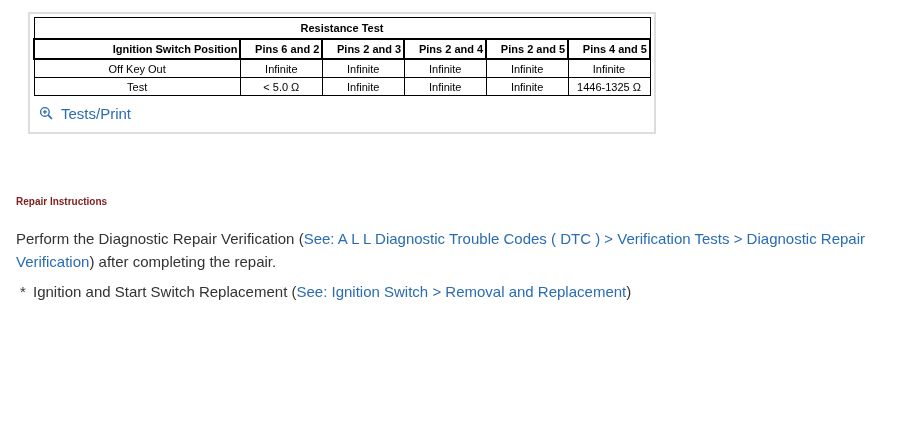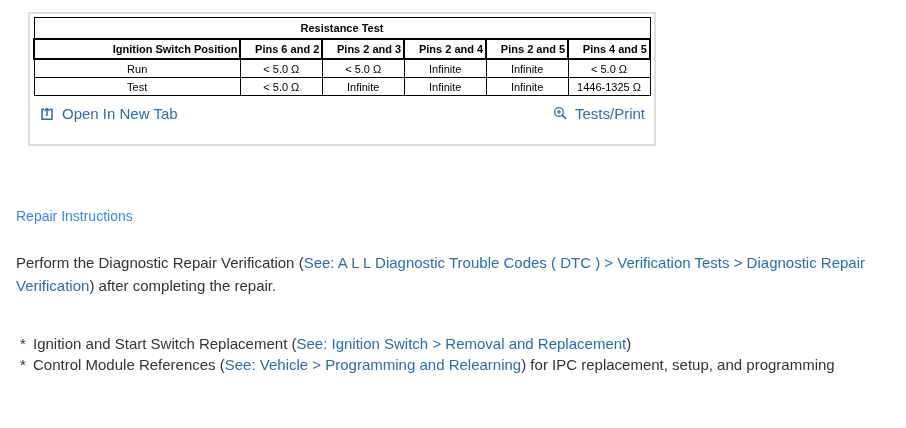--- a/index.html
+++ b/index.html
@@ -16,21 +16,21 @@
     position: relative;
   }
 
   
   .widget {
     margin: 12px 0 0 28px;
     width: 628px;
     box-sizing: border-box;
     border: 2px solid #dcdddf;
     background: #ffffff;
-    padding: 3px 3px 12px 3px;
+    padding: 3px 3px 0 3px;
   }
   table.resistance {
     width: 100%;
     border-collapse: collapse;
     font-size: 11px;
     color: #000000;
   }
   table.resistance td.caption-cell {
     border: 1px solid #000;
     border-bottom: none;
@@ -70,38 +70,38 @@
     cursor: pointer;
   }
   .footer-link svg { display: block; }
 
   
   .content {
     padding: 0 16px;
   }
   .content h3 {
     margin: 62px 0 0 0;
-    font-size: 14px;
-    font-weight: normal;
-    color: #3b82f6;
+    font-size: 10px;
+    font-weight: bold;
+    color: #7f1d1d;
   }
   .content .para {
-    margin-top: 27px;
+    margin-top: 20px;
     font-size: 15px;
     line-height: 23px;
     max-width: 880px;
     color: #333333;
   }
   .doc-link {
     color: #2a6cb4;
     text-decoration: none;
     cursor: pointer;
   }
   .bullets {
-    margin-top: 36px;
+    margin-top: 8px;
     font-size: 15px;
     line-height: 21px;
     padding-left: 4px;
   }
   .bullet-line { white-space: normal; }
   .bullet-marker { display: inline-block; width: 13px; color: #333; }
 </style>
 </head>
 <body>
 
@@ -121,48 +121,39 @@
       </tr>
       <tr>
         <th>Ignition Switch Position</th>
         <th>Pins 6 and 2</th>
         <th>Pins 2 and 3</th>
         <th>Pins 2 and 4</th>
         <th>Pins 2 and 5</th>
         <th>Pins 4 and 5</th>
       </tr>
       <tr>
-        <td class="cell">Run</td>
-        <td class="cell">&lt; 5.0 Ω</td>
-        <td class="cell">&lt; 5.0 Ω</td>
+        <td class="cell">Off Key Out</td>
         <td class="cell">Infinite</td>
         <td class="cell">Infinite</td>
-        <td class="cell">&lt; 5.0 Ω</td>
+        <td class="cell">Infinite</td>
+        <td class="cell">Infinite</td>
+        <td class="cell">Infinite</td>
       </tr>
       <tr>
         <td class="cell">Test</td>
         <td class="cell">&lt; 5.0 Ω</td>
         <td class="cell">Infinite</td>
         <td class="cell">Infinite</td>
         <td class="cell">Infinite</td>
         <td class="cell">1446-1325 Ω</td>
       </tr>
     </tbody>
   </table>
 
   <div class="widget-footer">
-    <a class="footer-link">
-      <span>
-        <svg width="16" height="16" viewBox="0 0 16 16">
-          <path d="M5.2 3.2 H3 V13.2 H13 V3.2 H10.8" fill="none" stroke="#2a6cb4" stroke-width="1.5"></path>
-          <path d="M8 10 V2.2 M8 2.2 L5.6 4.8 M8 2.2 L10.4 4.8" fill="none" stroke="#2a6cb4" stroke-width="1.5"></path>
-        </svg>
-      </span>
-      <span>Open In New Tab</span>
-    </a>
     <a class="footer-link">
       <span>
         <svg width="15" height="15" viewBox="0 0 16 16">
           <circle cx="6.3" cy="6.3" r="4.6" fill="none" stroke="#2a6cb4" stroke-width="1.4"></circle>
           <path d="M6.3 4.2 V8.4 M4.2 6.3 H8.4" fill="none" stroke="#2a6cb4" stroke-width="1.3"></path>
           <path d="M9.8 9.8 L13.8 13.8" fill="none" stroke="#2a6cb4" stroke-width="1.7"></path>
         </svg>
       </span>
       <span>Tests/Print</span>
     </a>
@@ -173,17 +164,14 @@
   <h3>Repair Instructions</h3>
 
   <div class="para">
     <span>Perform the Diagnostic Repair Verification (</span><a class="doc-link">See: A L L Diagnostic Trouble Codes ( DTC ) &gt; Verification Tests &gt; Diagnostic Repair Verification</a><span>) after completing the repair.</span>
   </div>
 
   <div class="bullets">
     <div class="bullet-line">
       <span class="bullet-marker">*</span><span>Ignition and Start Switch Replacement (</span><a class="doc-link">See: Ignition Switch &gt; Removal and Replacement</a><span>)</span>
     </div>
-    <div class="bullet-line">
-      <span class="bullet-marker">*</span><span>Control Module References (</span><a class="doc-link">See: Vehicle &gt; Programming and Relearning</a><span>) for IPC replacement, setup, and programming</span>
-    </div>
   </div>
 </div>
 
 </body></html>

